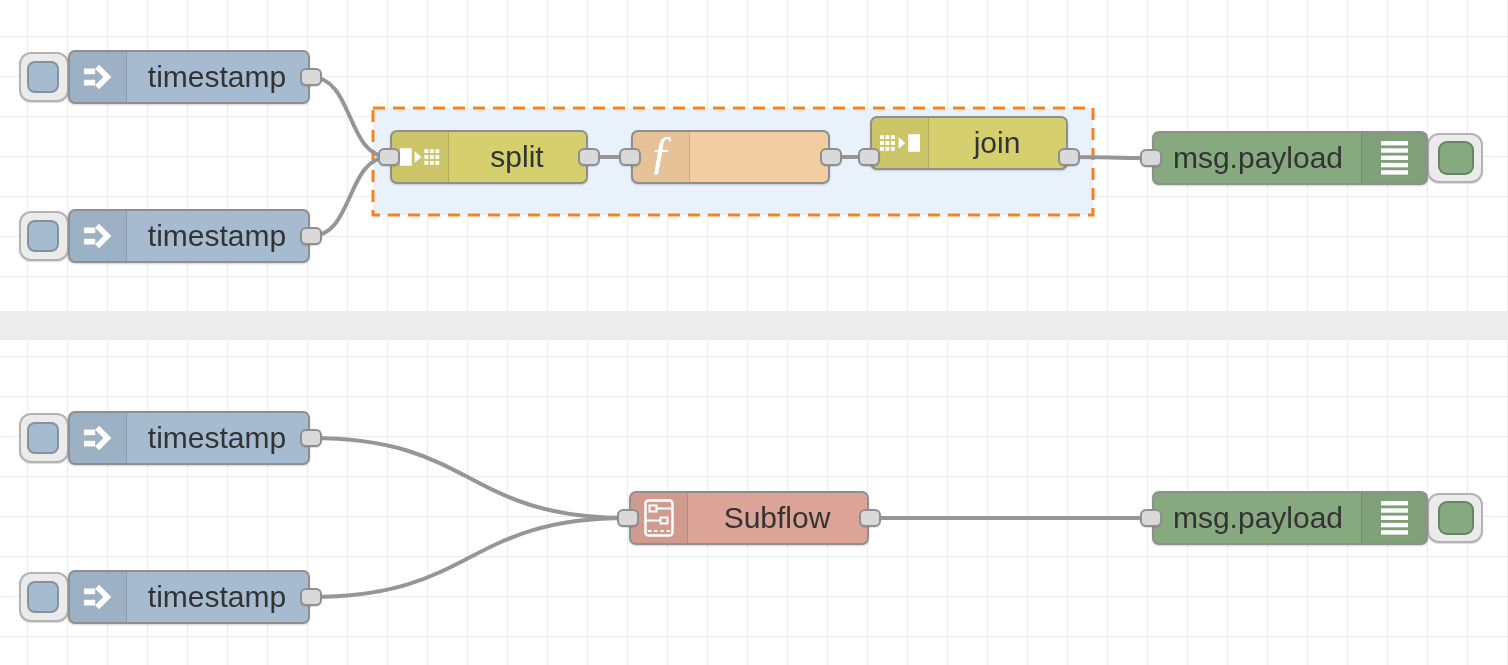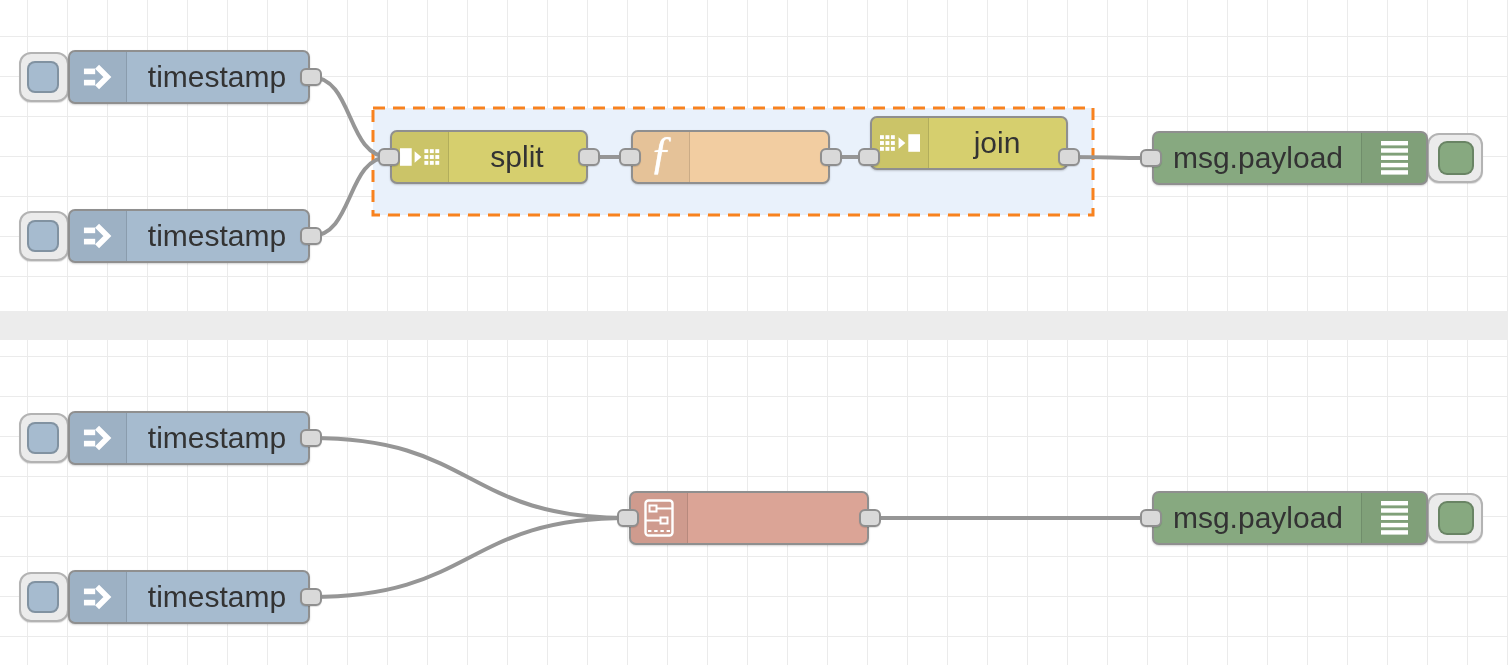--- a/index.html
+++ b/index.html
@@ -182,20 +182,21 @@
       <div class="icon-region left">
         <svg width="30" height="38" viewBox="0 0 30 38">
        <rect class="icon-stroke" x="1.5" y="1.5" width="27" height="35" rx="3" stroke-width="2.4"></rect>
        <rect class="icon-stroke" x="5.5" y="6.5" width="7" height="6" stroke-width="2"></rect>
        <path class="icon-stroke" d="M12.5 9.5 H28" stroke-width="2"></path>
        <path class="icon-stroke" d="M2 21.5 H17" stroke-width="2"></path>
        <rect class="icon-stroke" x="16.5" y="18.5" width="7" height="6" stroke-width="2"></rect>
        <path class="icon-stroke" d="M4 32 H26" stroke-width="2" stroke-dasharray="3.4 2.8"></path>
      </svg>
       </div>
+      <div class="node-label" style="left: 56px; right: 0px;">Subflow</div>
     </div>
     <div class="port" style="left: 617px; top: 509px; background: rgb(217, 217, 217); border-color: rgb(143, 143, 143);"></div>
     <div class="port" style="left: 859px; top: 509px; background: rgb(217, 217, 217); border-color: rgb(143, 143, 143);"></div>
     <div class="btn-outer" style="left: 1427px; top: 493px; width: 56px; height: 50px;"></div>
     <div class="btn-inner" style="left: 1438px; top: 501px; width: 36px; height: 34px; border-radius: 9px; background: rgb(135, 169, 128);"></div>
     <div class="node" style="left: 1152px; top: 491px; width: 276px; background: rgb(135, 169, 128); border-color: rgb(143, 143, 143);">
       <div class="icon-region right">
         <svg width="27" height="34" viewBox="0 0 27 34">
           <rect x="0" y="0" width="27" height="4.4" fill="#fff"></rect>
           <rect x="0" y="7.3" width="27" height="4.4" fill="#fff"></rect>

